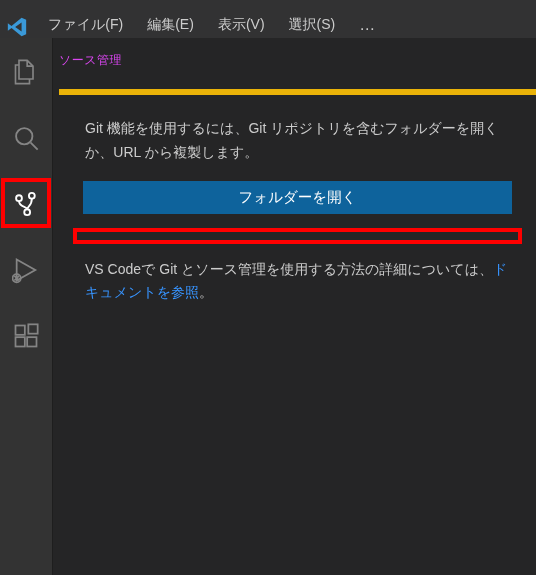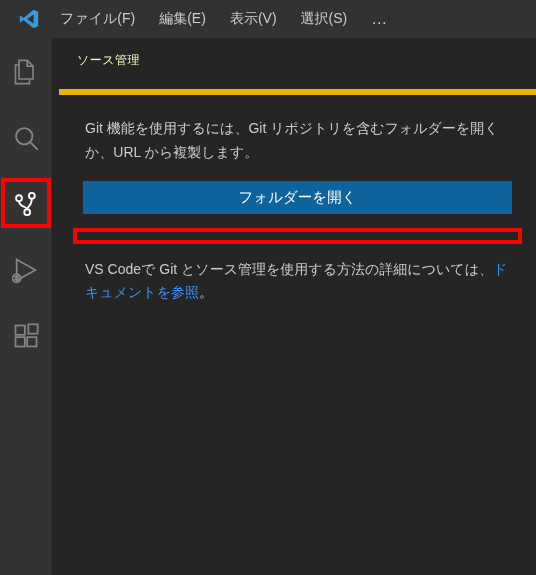--- a/index.html
+++ b/index.html
@@ -11,22 +11,22 @@
     font-size: 13px;
     display: flex;
     flex-direction: column;
   }
 
   
   .menubar {
     height: 38px;
     background: #323233;
     display: flex;
-    align-items: center;
-    padding: 0 12px;
+    align-items: flex-end;
+    padding: 0 0;
     gap: 4px;
   }
   .app-icon {
     width: 34px;
     display: flex;
     align-items: center;
     justify-content: center;
   }
   .menu-item {
     padding: 4px 10px;
@@ -86,22 +86,22 @@
   .sidepanel {
     flex: 1;
     background: #252526;
     display: flex;
     flex-direction: column;
     padding: 0 0 0 0;
     border-left: 1px solid #1e1e1e;
   }
   .panel-title {
     font-size: 12px;
-    color: #fef9c3;
-    padding: 14px 22px 20px 24px;
+    color: #d946ef;
+    padding: 14px 22px 20px 6px;
     letter-spacing: 0.5px;
   }
   .panel-body {
     padding: 0 18px 8px 18px;
     display: flex;
     flex-direction: column;
     border-top: 6px solid #eab308;
     margin-left: 6px;
   }
   .info-text {

